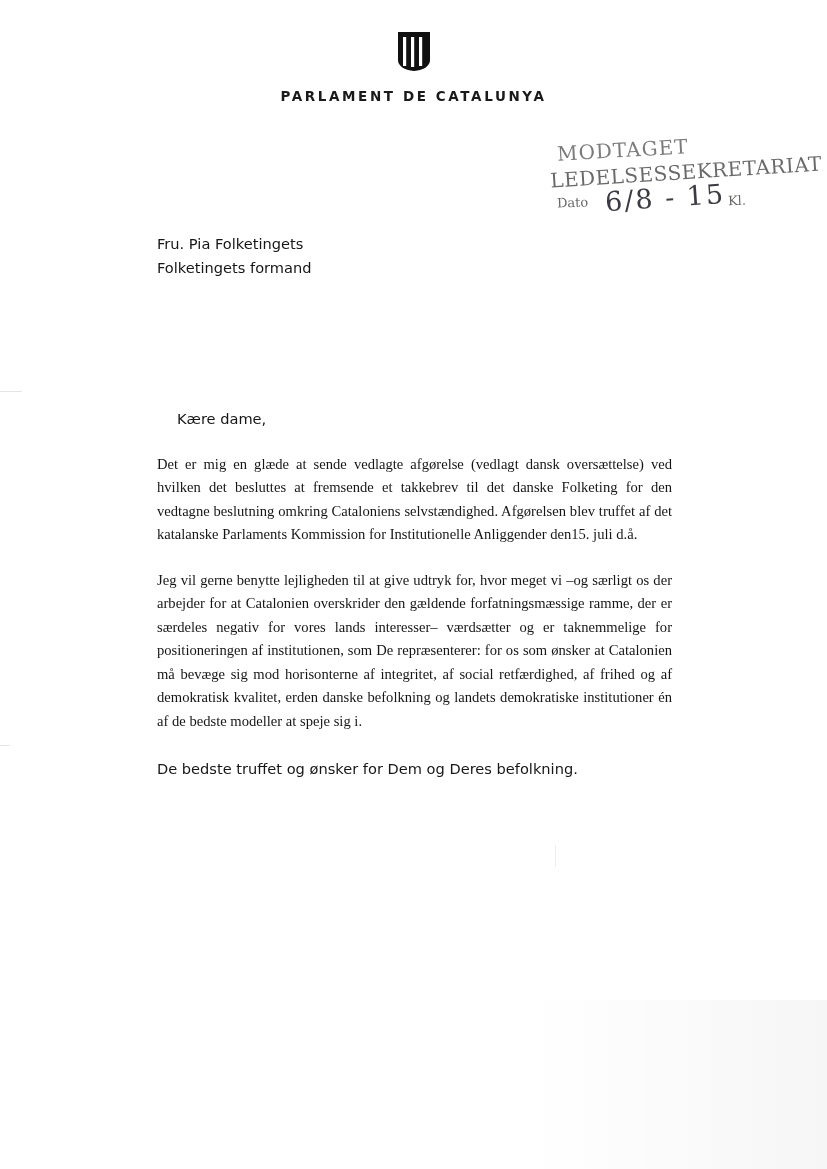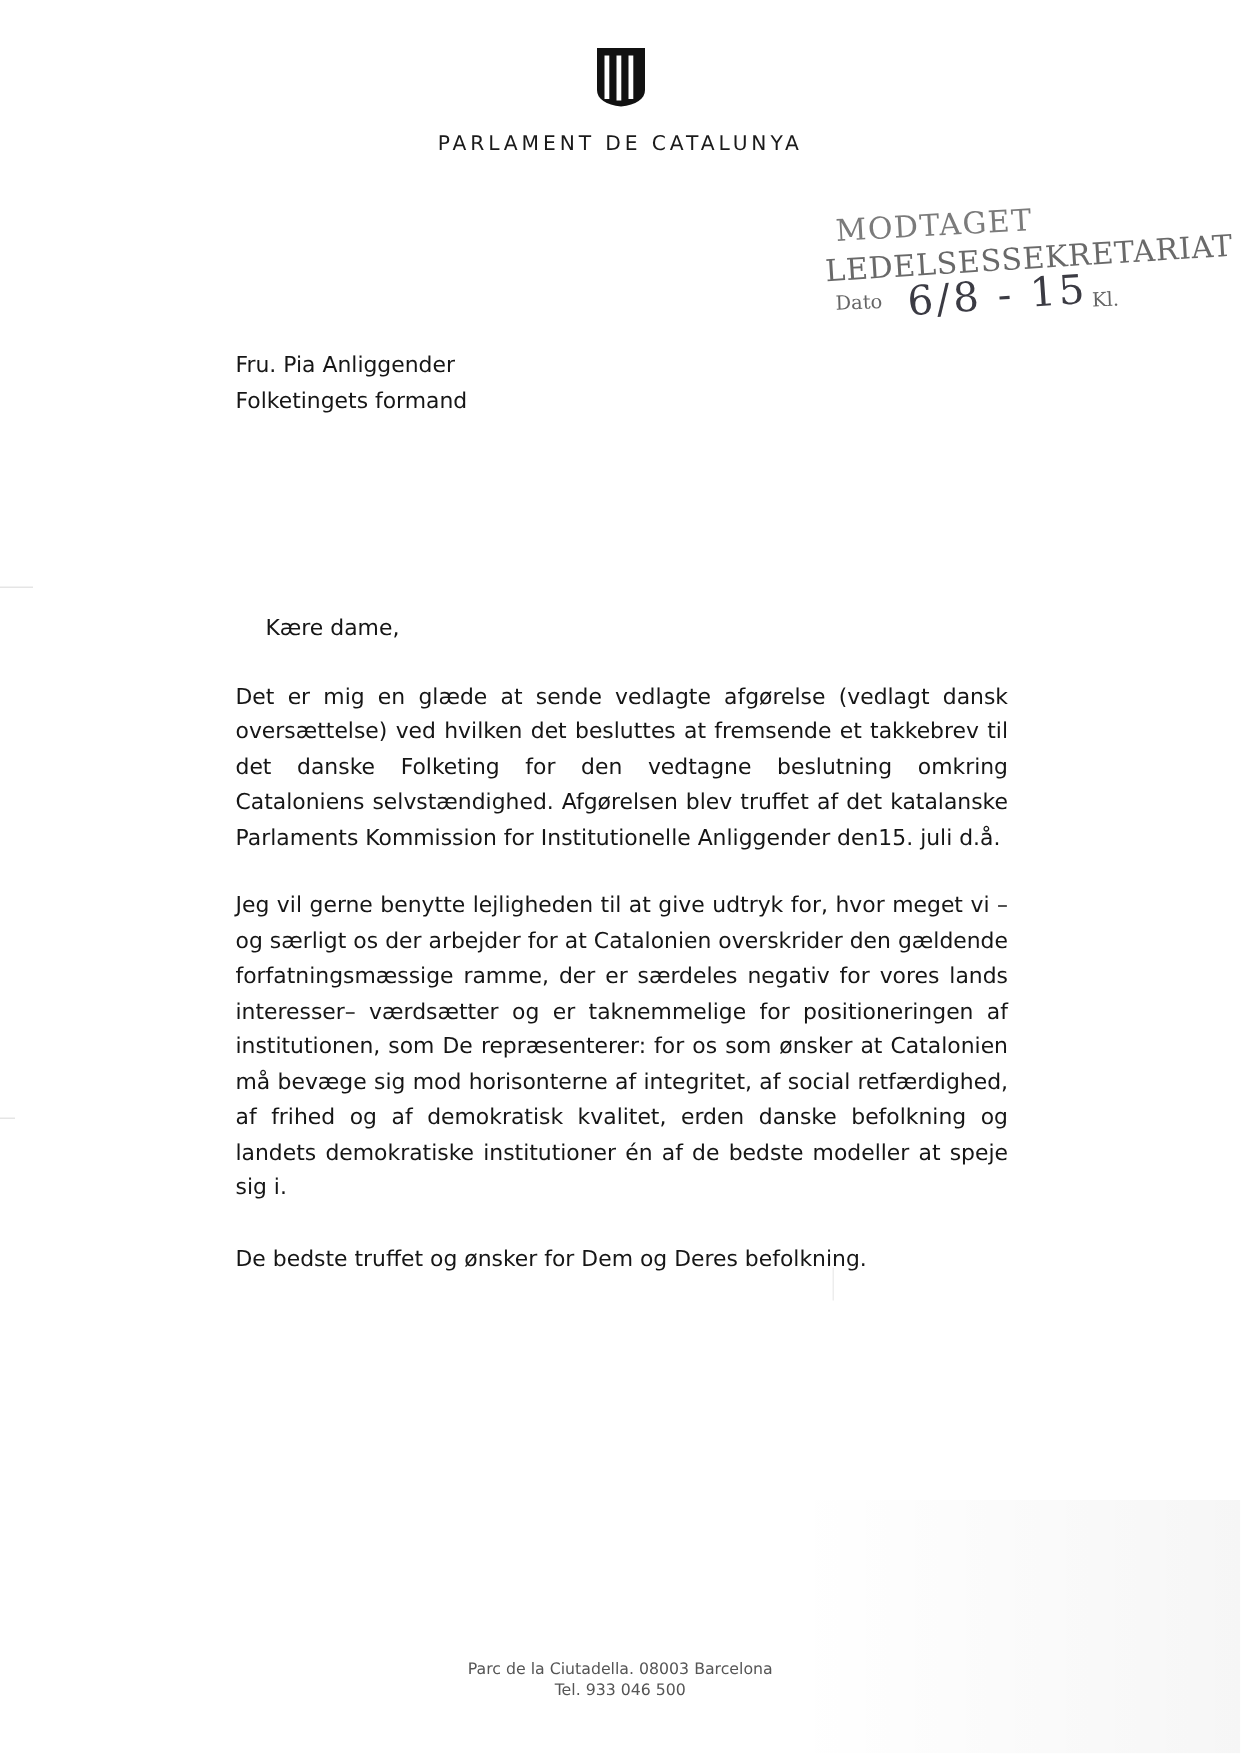--- a/index.html
+++ b/index.html
@@ -31,21 +31,21 @@
     display: inline-block;
     width: 40px;
     height: 42px;
     position: relative;
   }
   .crest svg { display: block; }
   .letterhead-title {
     margin-top: 12px;
     font-family: "DejaVu Sans", sans-serif;
     font-size: 13.5px;
-    font-weight: normal;
+    font-weight: bold;
     letter-spacing: 2.6px;
     color: #1a1a1a;
   }
 
   
   .stamp {
     position: absolute;
     top: 138px;
     left: 545px;
     width: 260px;
@@ -121,20 +121,21 @@
   .addressee div { white-space: nowrap; }
 
   .salutation {
     margin-top: 128px;
     margin-left: 20px;
   }
   .para {
     margin-top: 22px;
     text-align: justify;
     text-justify: inter-word;
+    font-family: Liberation Serif, serif;
   }
   .closing {
     margin-top: 24px;
   }
   .placeline {
     margin-top: 110px;
   }
 
   
   .footer {
@@ -190,36 +191,32 @@
     <div class="stamp-line1">MODTAGET</div>
     <div class="stamp-line2">LEDELSESSEKRETARIAT</div>
     <div class="stamp-datelabel">Dato</div>
     <div class="stamp-datevalue">6/8 - 15</div>
     <div class="stamp-kl">Kl.</div>
   </div>
 
   <div class="content">
 
     <div class="addressee">
-      <div>Fru. Pia Anliggender</div>
+      <div>Fru. Pia Folketingets</div>
       <div>Folketingets formand</div>
     </div>
 
     <div class="salutation">Kære dame,</div>
 
     <div class="para">Det er mig en glæde at sende vedlagte afgørelse (vedlagt dansk oversættelse) ved hvilken det besluttes at fremsende et takkebrev til det danske Folketing for den vedtagne beslutning omkring Cataloniens selvstændighed. Afgørelsen blev truffet af det katalanske Parlaments Kommission for Institutionelle Anliggender den15. juli d.å.</div>
     <div class="para">Jeg vil gerne benytte lejligheden til at give udtryk for, hvor meget vi –og særligt os der arbejder for at Catalonien overskrider den gældende forfatningsmæssige ramme, der er særdeles negativ for vores lands interesser– værdsætter og er taknemmelige for positioneringen af institutionen, som De repræsenterer: for os som ønsker at Catalonien må bevæge sig mod horisonterne af integritet, af social retfærdighed, af frihed og af demokratisk kvalitet, erden danske befolkning og landets demokratiske institutioner én af de bedste modeller at speje sig i.</div>
 
     <div class="closing">De bedste truffet og ønsker for Dem og Deres befolkning.</div>
 
   </div>
 
-  <div class="footer">
-    <div>Parc de la Ciutadella. 08003 Barcelona</div>
-    <div>Tel. 933 046 500</div>
-  </div>
 
   <div class="artifact a1"></div>
   <div class="artifact a2"></div>
   <div class="artifact a3"></div>
   <div class="shadow-right"></div>
 
 </div>
 
 </body></html>

